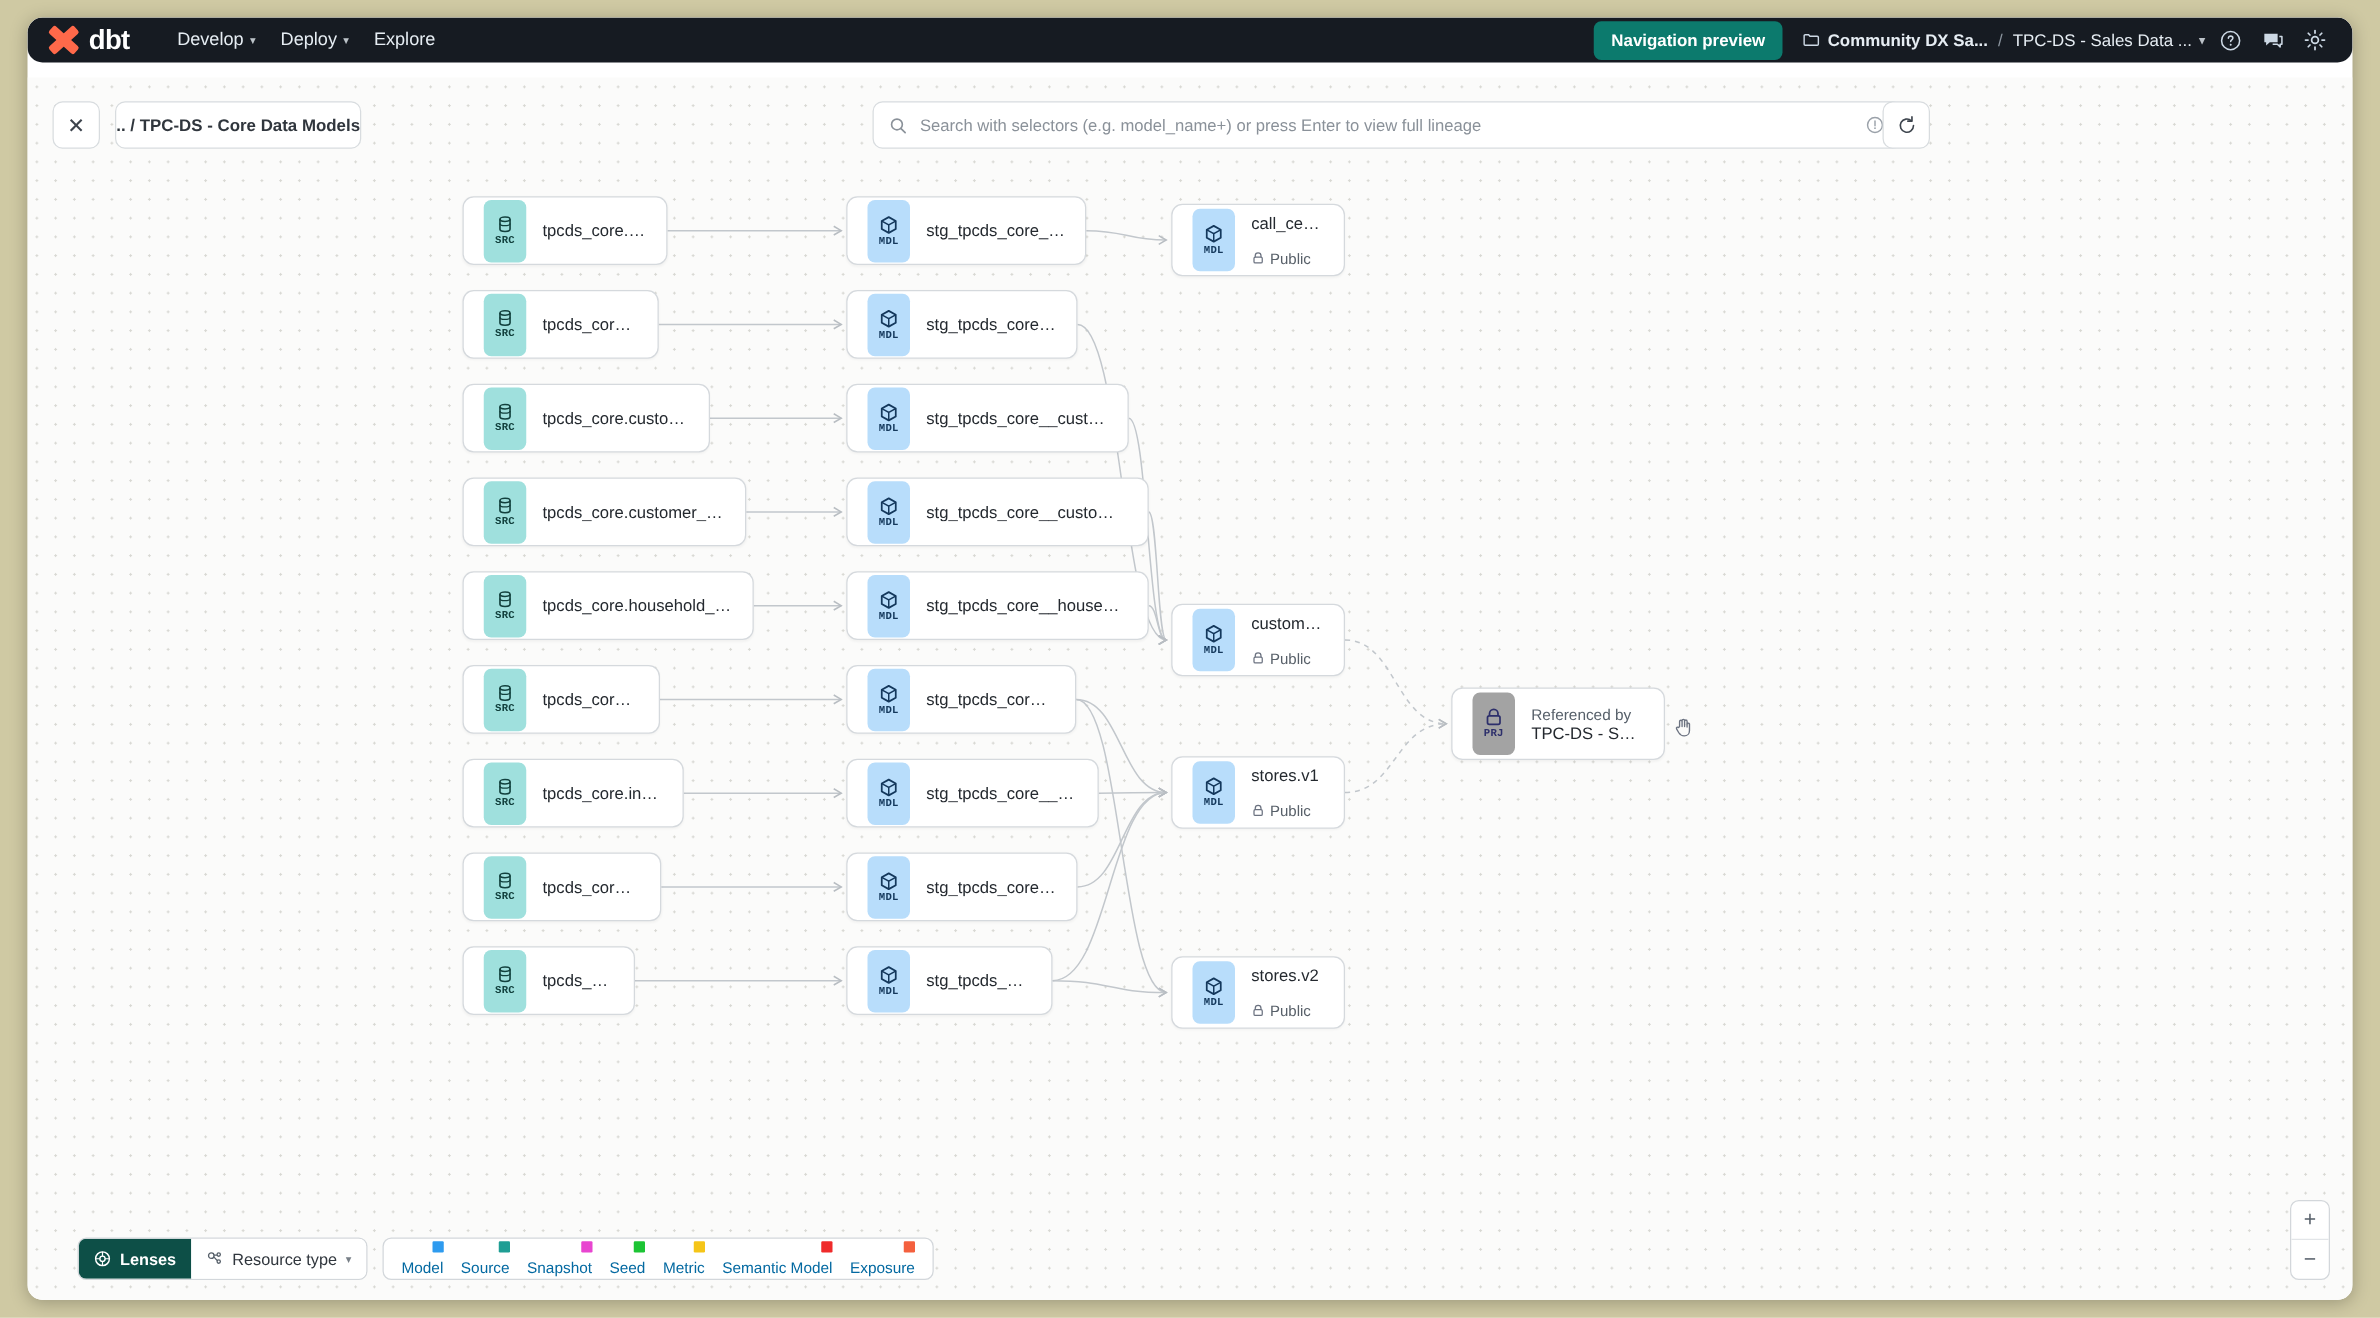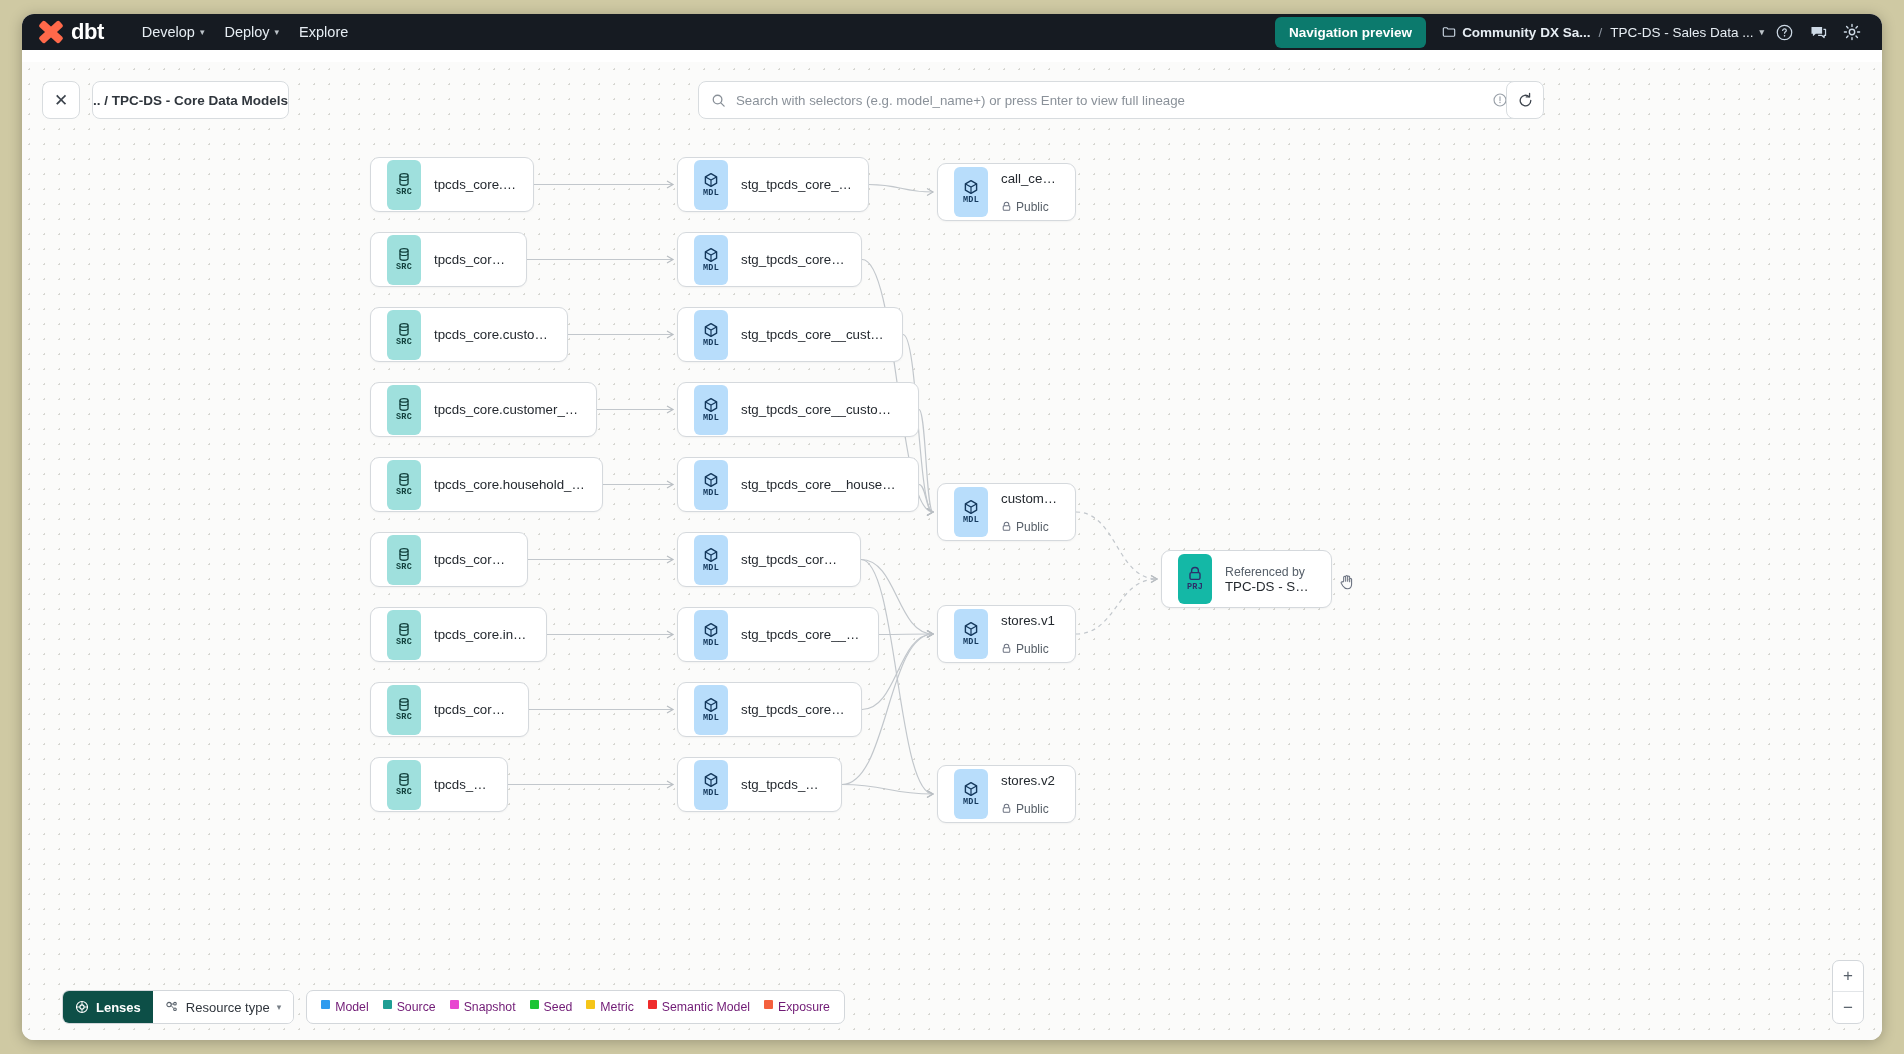--- a/index.html
+++ b/index.html
@@ -19,20 +19,21 @@
     box-shadow: 0 2px 14px rgba(0,0,0,0.25);
   }
   
   #topnav {
     position: absolute; left: 0; top: 0;
     width: 100%; height: 36px;
     background: #161b22;
     display: flex; align-items: center;
     padding: 0 16px;
     color: #ffffff;
+    border-radius: 12px;
   }
   .logo-wrap { display: flex; align-items: center; gap: 7px; margin-right: 28px; }
   .logo-x { width: 26px; height: 24px; position: relative; }
   .logo-x::before, .logo-x::after {
     content: ""; position: absolute; left: 50%; top: 50%;
     width: 27px; height: 8px; background: #ff694a; border-radius: 2px;
   }
   .logo-x::before { transform: translate(-50%,-50%) rotate(42deg); }
   .logo-x::after  { transform: translate(-50%,-50%) rotate(-42deg); }
   .logo-text { font-size: 22px; font-weight: bold; letter-spacing: -0.5px; }
@@ -107,21 +108,21 @@
   .badge {
     width: 34px; height: 50px; border-radius: 6px; flex: 0 0 34px;
     display: flex; flex-direction: column; align-items: center; justify-content: center;
     gap: 0px;
   }
   .badge svg { display: block; }
   .badge-txt { font-size: 8.5px; font-weight: 700; letter-spacing: .2px;
     font-family: "Liberation Mono", monospace; line-height: 1; margin-top: 1px; }
   .badge-src { background: #9fe0dd; color: #12403d; }
   .badge-mdl { background: #b8ddfb; color: #14385c; }
-  .badge-prj { background: #14b8a6; color: #2d2f6b; }
+  .badge-prj { background: #a3a3a3; color: #2d2f6b; }
   .node-body { display: flex; flex-direction: column; justify-content: center; min-width: 0; }
   .node-title {
     font-size: 13.3px; color: #24292f; white-space: nowrap;
     overflow: hidden; text-overflow: ellipsis;
   }
   .node-sub { font-size: 12px; color: #586069; display: flex; align-items: center; gap: 4px; margin-top: 14px; }
   .node-sub svg { flex: 0 0 auto; }
   .node.two-line .node-title { font-size: 13.3px; }
   .node-kicker { font-size: 12.3px; color: #57606a; }
   
@@ -135,21 +136,21 @@
     gap: 7px; padding: 0 12px; font-size: 13px; font-weight: 600; cursor: pointer;
   }
   #restype-btn {
     height: 100%; display: flex; align-items: center; gap: 7px; padding: 0 12px;
     font-size: 13px; color: #30363d; cursor: pointer; background: #fff;
   }
   #legend {
     display: flex; align-items: center; gap: 14px; height: 34px;
     background: #fff; border: 1px solid #d3d7db; border-radius: 7px; padding: 0 14px;
   }
-  .leg { display: flex; align-items: flex-start; gap: 5px; font-size: 12.3px; color: #701a75; }
+  .leg { display: flex; align-items: flex-end; gap: 5px; font-size: 12.3px; color: #0369a1; flex-direction: column; }
   .sw { width: 9px; height: 9px; border-radius: 1px; }
   #zoomctl {
     position: absolute; right: 18px; bottom: 16px; width: 32px;
     background: #fff; border: 1px solid #d3d7db; border-radius: 7px;
     display: flex; flex-direction: column; z-index: 5; overflow: hidden;
   }
   #zoomctl div {
     height: 31px; display: flex; align-items: center; justify-content: center;
     font-size: 17px; color: #57606a; cursor: pointer;
   }

